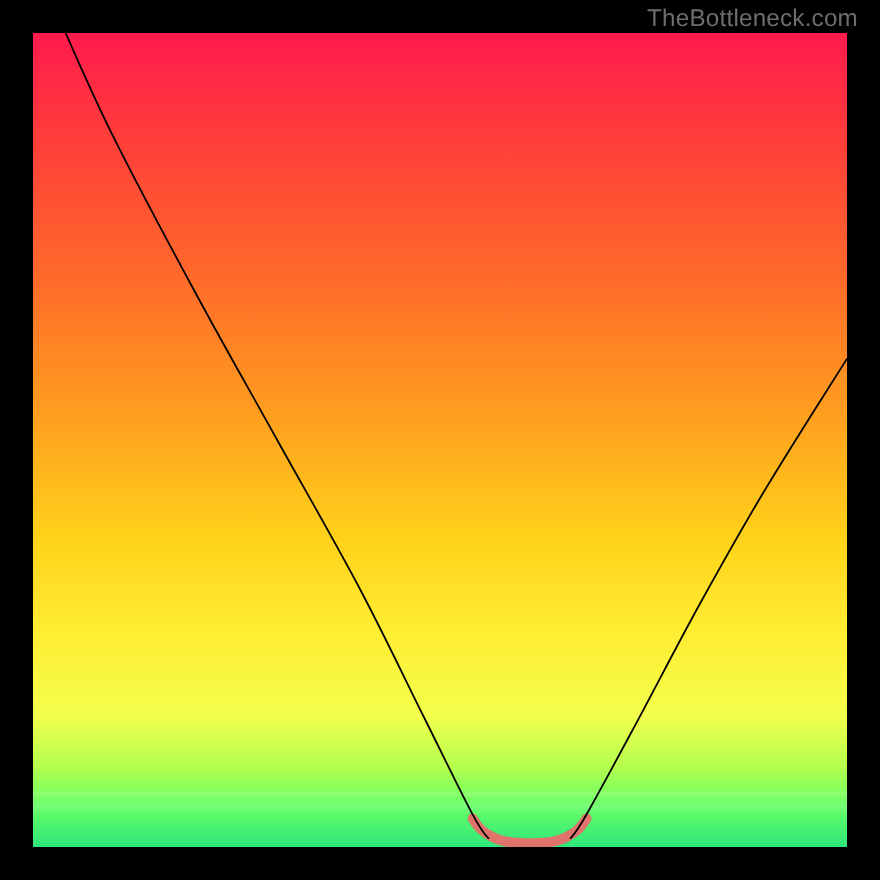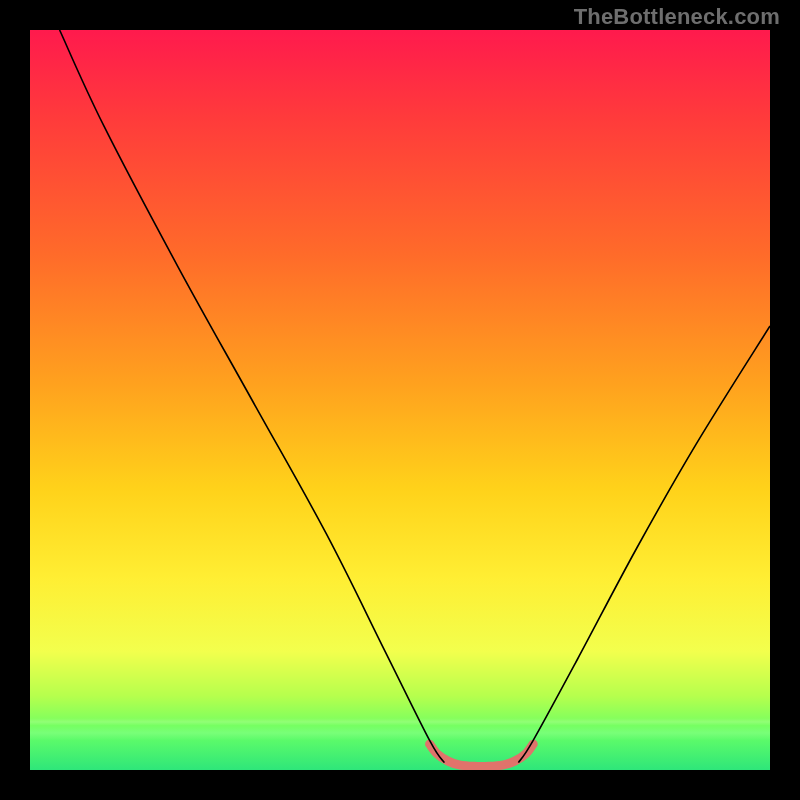--- a/index.html
+++ b/index.html
@@ -56,21 +56,21 @@
   svg.curves {
     position: absolute;
     inset: 0;
   }
   .watermark {
     position: absolute;
     top: 4px;
     right: 20px;
     font-family: Arial, Helvetica, sans-serif;
     font-size: 22px;
-    font-weight: 700;
+    font-weight: 400;
     color: #6e6e6e;
     letter-spacing: 0.2px;
     user-select: none;
   }
 </style>
 </head>
 <body>
 
 <div class="frame">
   <div class="watermark">TheBottleneck.com</div>

